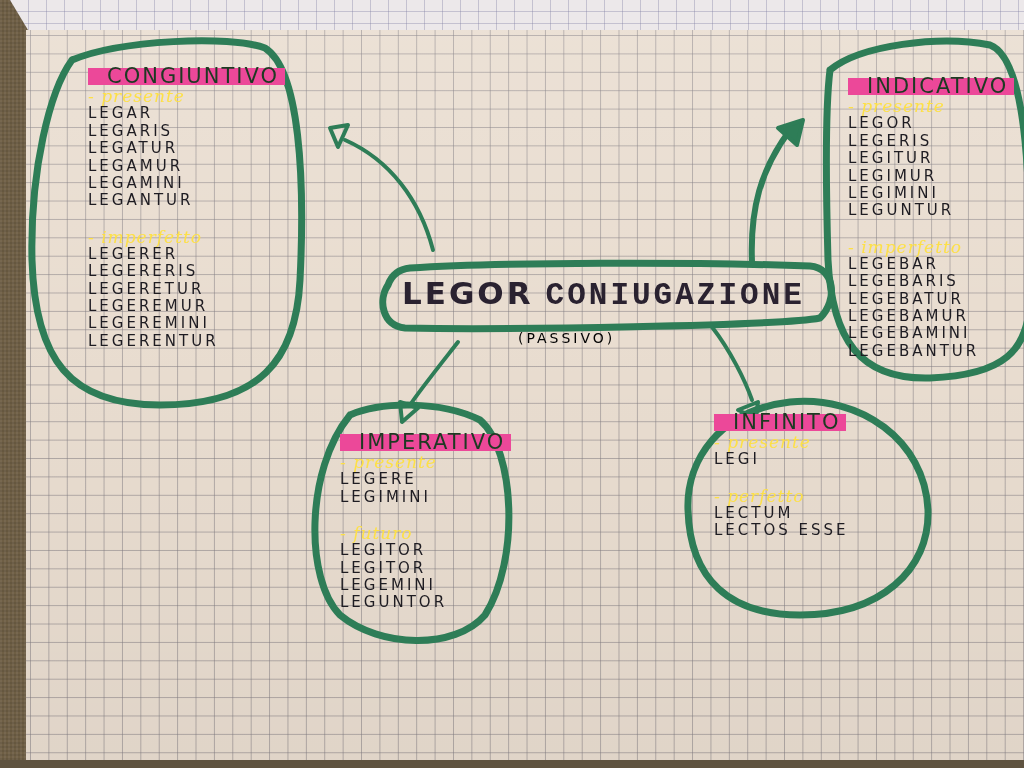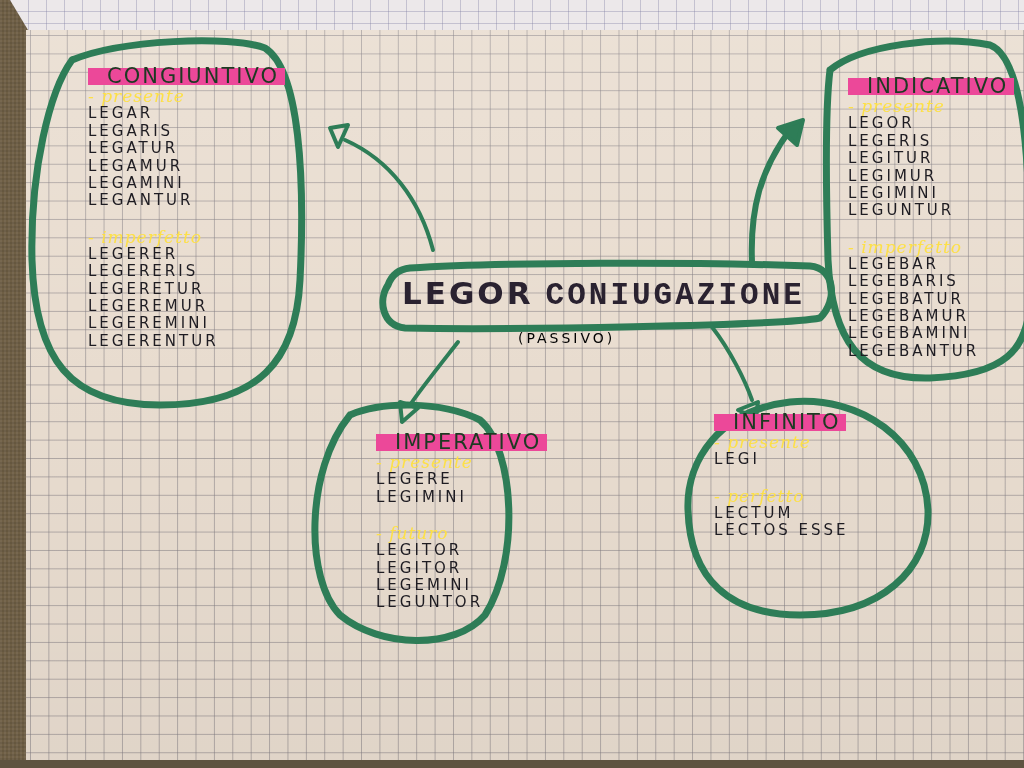--- a/index.html
+++ b/index.html
@@ -157,21 +157,21 @@
   <div class="gap"></div>
   <span class="form tense">- imperfetto</span>
   <span class="form">LEGEBAR</span>
   <span class="form">LEGEBARIS</span>
   <span class="form">LEGEBATUR</span>
   <span class="form">LEGEBAMUR</span>
   <span class="form">LEGEBAMINI</span>
   <span class="form">LEGEBANTUR</span>
 </div>
 
-<div class="block hand" style="left:340px; top:434px;margin-left:36px;">
+<div class="block hand" style="left:340px; top:434px;">
   <span class="heading">IMPERATIVO</span>
   <span class="form tense">- presente</span>
   <span class="form">LEGERE</span>
   <span class="form">LEGIMINI</span>
   <div class="gap"></div>
   <span class="form tense">- futuro</span>
   <span class="form">LEGITOR</span>
   <span class="form">LEGITOR</span>
   <span class="form">LEGEMINI</span>
   <span class="form">LEGUNTOR</span>

